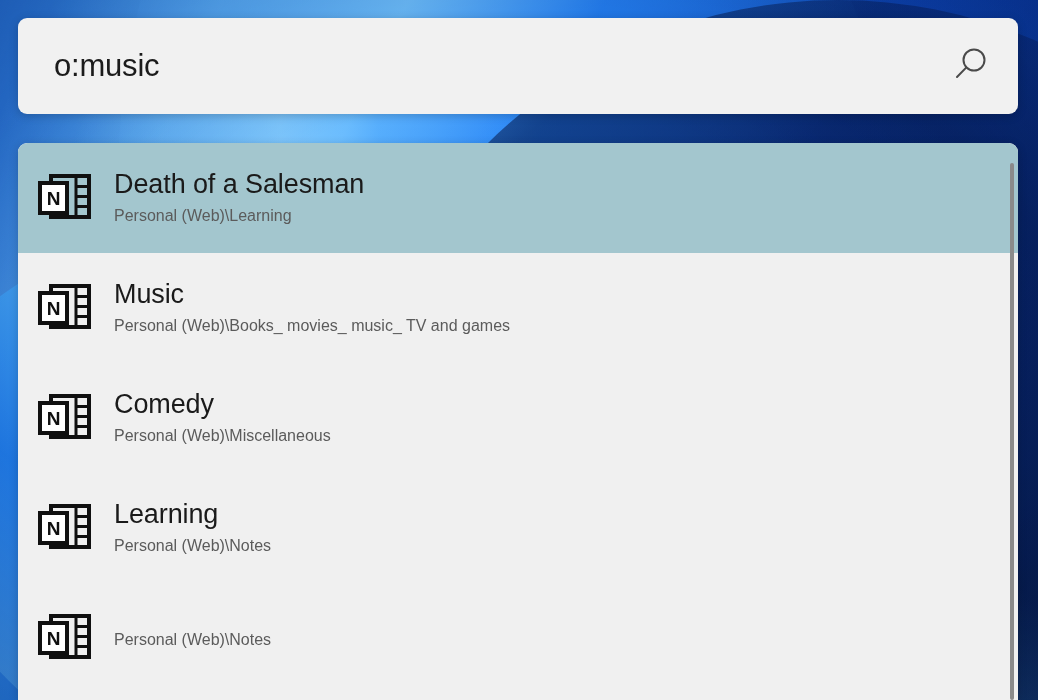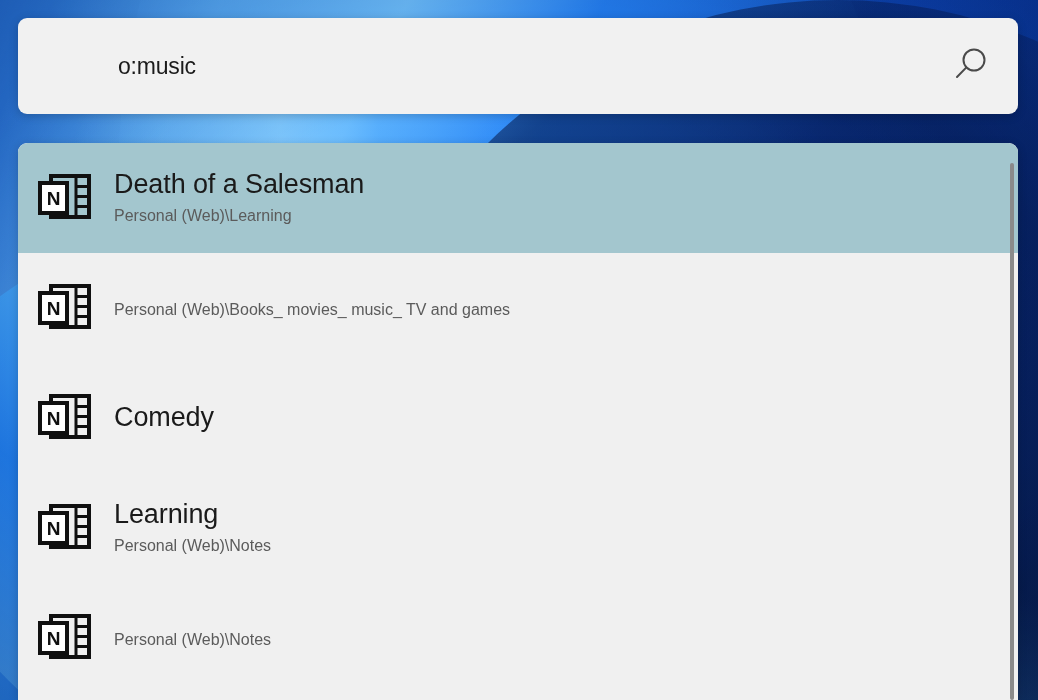--- a/index.html
+++ b/index.html
@@ -81,26 +81,25 @@
     box-shadow: 0 2px 10px rgba(0,0,0,0.20);
     display: flex;
     align-items: center;
   }
   #search-input {
     flex: 1;
     border: none;
     outline: none;
     background: transparent;
     font-family: "Liberation Sans", sans-serif;
-    font-size: 23px;
+    font-size: 31px;
     font-weight: 300;
     color: #1b1b1b;
-    padding-left: 52px;
+    padding-left: 36px;
     letter-spacing: -0.2px;
-    margin-left: 48px;
   }
   #search-icon-btn {
     width: 96px;
     height: 96px;
     display: flex;
     align-items: center;
     justify-content: center;
     background: transparent;
     border: none;
     cursor: pointer;
@@ -234,38 +233,40 @@
             <rect x="13" y="3" width="38" height="41" fill="none" stroke="#101010" stroke-width="4"></rect>
             <rect x="38" y="3" width="13" height="41" fill="none" stroke="#101010" stroke-width="3"></rect>
             <line x1="38" y1="13.5" x2="51" y2="13.5" stroke="#101010" stroke-width="3"></line>
             <line x1="38" y1="23.5" x2="51" y2="23.5" stroke="#101010" stroke-width="3"></line>
             <line x1="38" y1="33.5" x2="51" y2="33.5" stroke="#101010" stroke-width="3"></line>
             <rect x="2" y="10" width="27" height="30" fill="#ffffff" stroke="#101010" stroke-width="4"></rect>
             <text x="15.5" y="32" font-family="Liberation Sans, sans-serif" font-size="19" font-weight="bold" fill="#101010" text-anchor="middle">N</text>
           </svg>
         </span>
         <span class="item-text">
+          <span class="item-title">Music</span>
           <span class="item-subtitle">Personal (Web)\Books_ movies_ music_ TV and games</span>
         </span>
       </div>
 
       <div class="result-item">
         <span class="item-icon">
           <svg width="54" height="50" viewBox="0 0 54 50" aria-hidden="true">
             <rect x="13" y="3" width="38" height="41" fill="none" stroke="#101010" stroke-width="4"></rect>
             <rect x="38" y="3" width="13" height="41" fill="none" stroke="#101010" stroke-width="3"></rect>
             <line x1="38" y1="13.5" x2="51" y2="13.5" stroke="#101010" stroke-width="3"></line>
             <line x1="38" y1="23.5" x2="51" y2="23.5" stroke="#101010" stroke-width="3"></line>
             <line x1="38" y1="33.5" x2="51" y2="33.5" stroke="#101010" stroke-width="3"></line>
             <rect x="2" y="10" width="27" height="30" fill="#ffffff" stroke="#101010" stroke-width="4"></rect>
             <text x="15.5" y="32" font-family="Liberation Sans, sans-serif" font-size="19" font-weight="bold" fill="#101010" text-anchor="middle">N</text>
           </svg>
         </span>
         <span class="item-text">
           <span class="item-title">Comedy</span>
+          <span class="item-subtitle">Personal (Web)\Miscellaneous</span>
         </span>
       </div>
 
       <div class="result-item">
         <span class="item-icon">
           <svg width="54" height="50" viewBox="0 0 54 50" aria-hidden="true">
             <rect x="13" y="3" width="38" height="41" fill="none" stroke="#101010" stroke-width="4"></rect>
             <rect x="38" y="3" width="13" height="41" fill="none" stroke="#101010" stroke-width="3"></rect>
             <line x1="38" y1="13.5" x2="51" y2="13.5" stroke="#101010" stroke-width="3"></line>
             <line x1="38" y1="23.5" x2="51" y2="23.5" stroke="#101010" stroke-width="3"></line>

